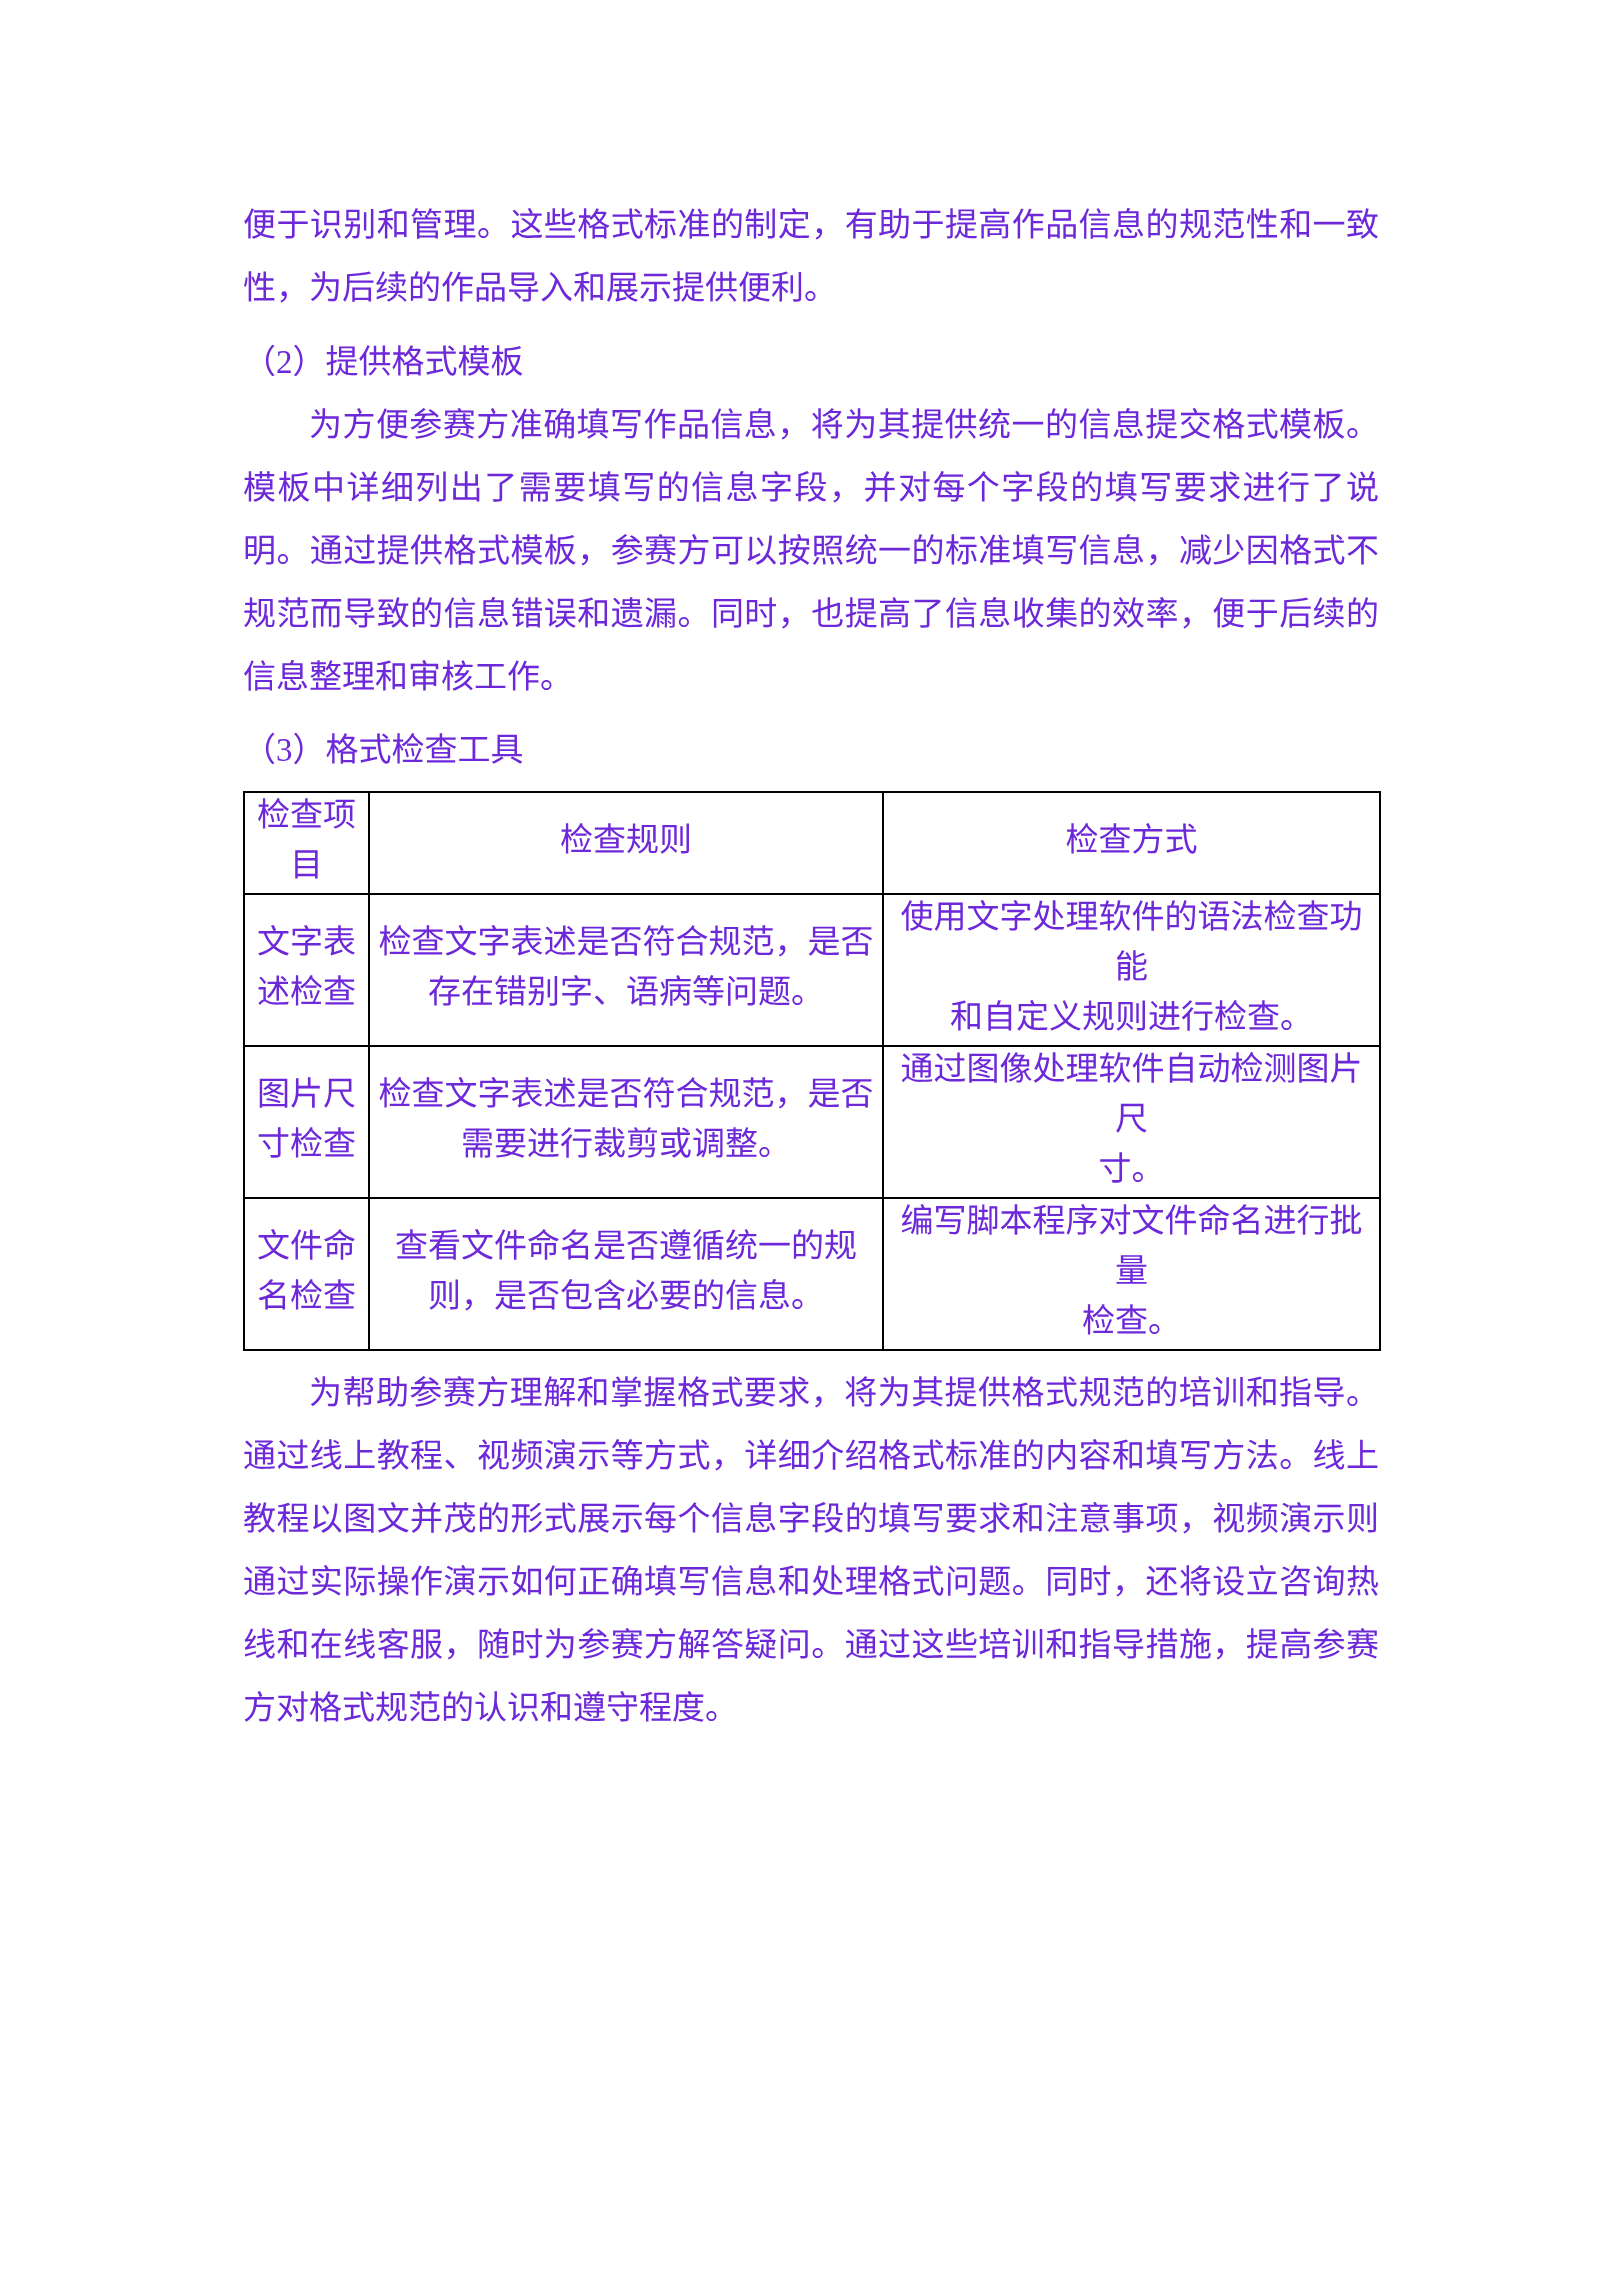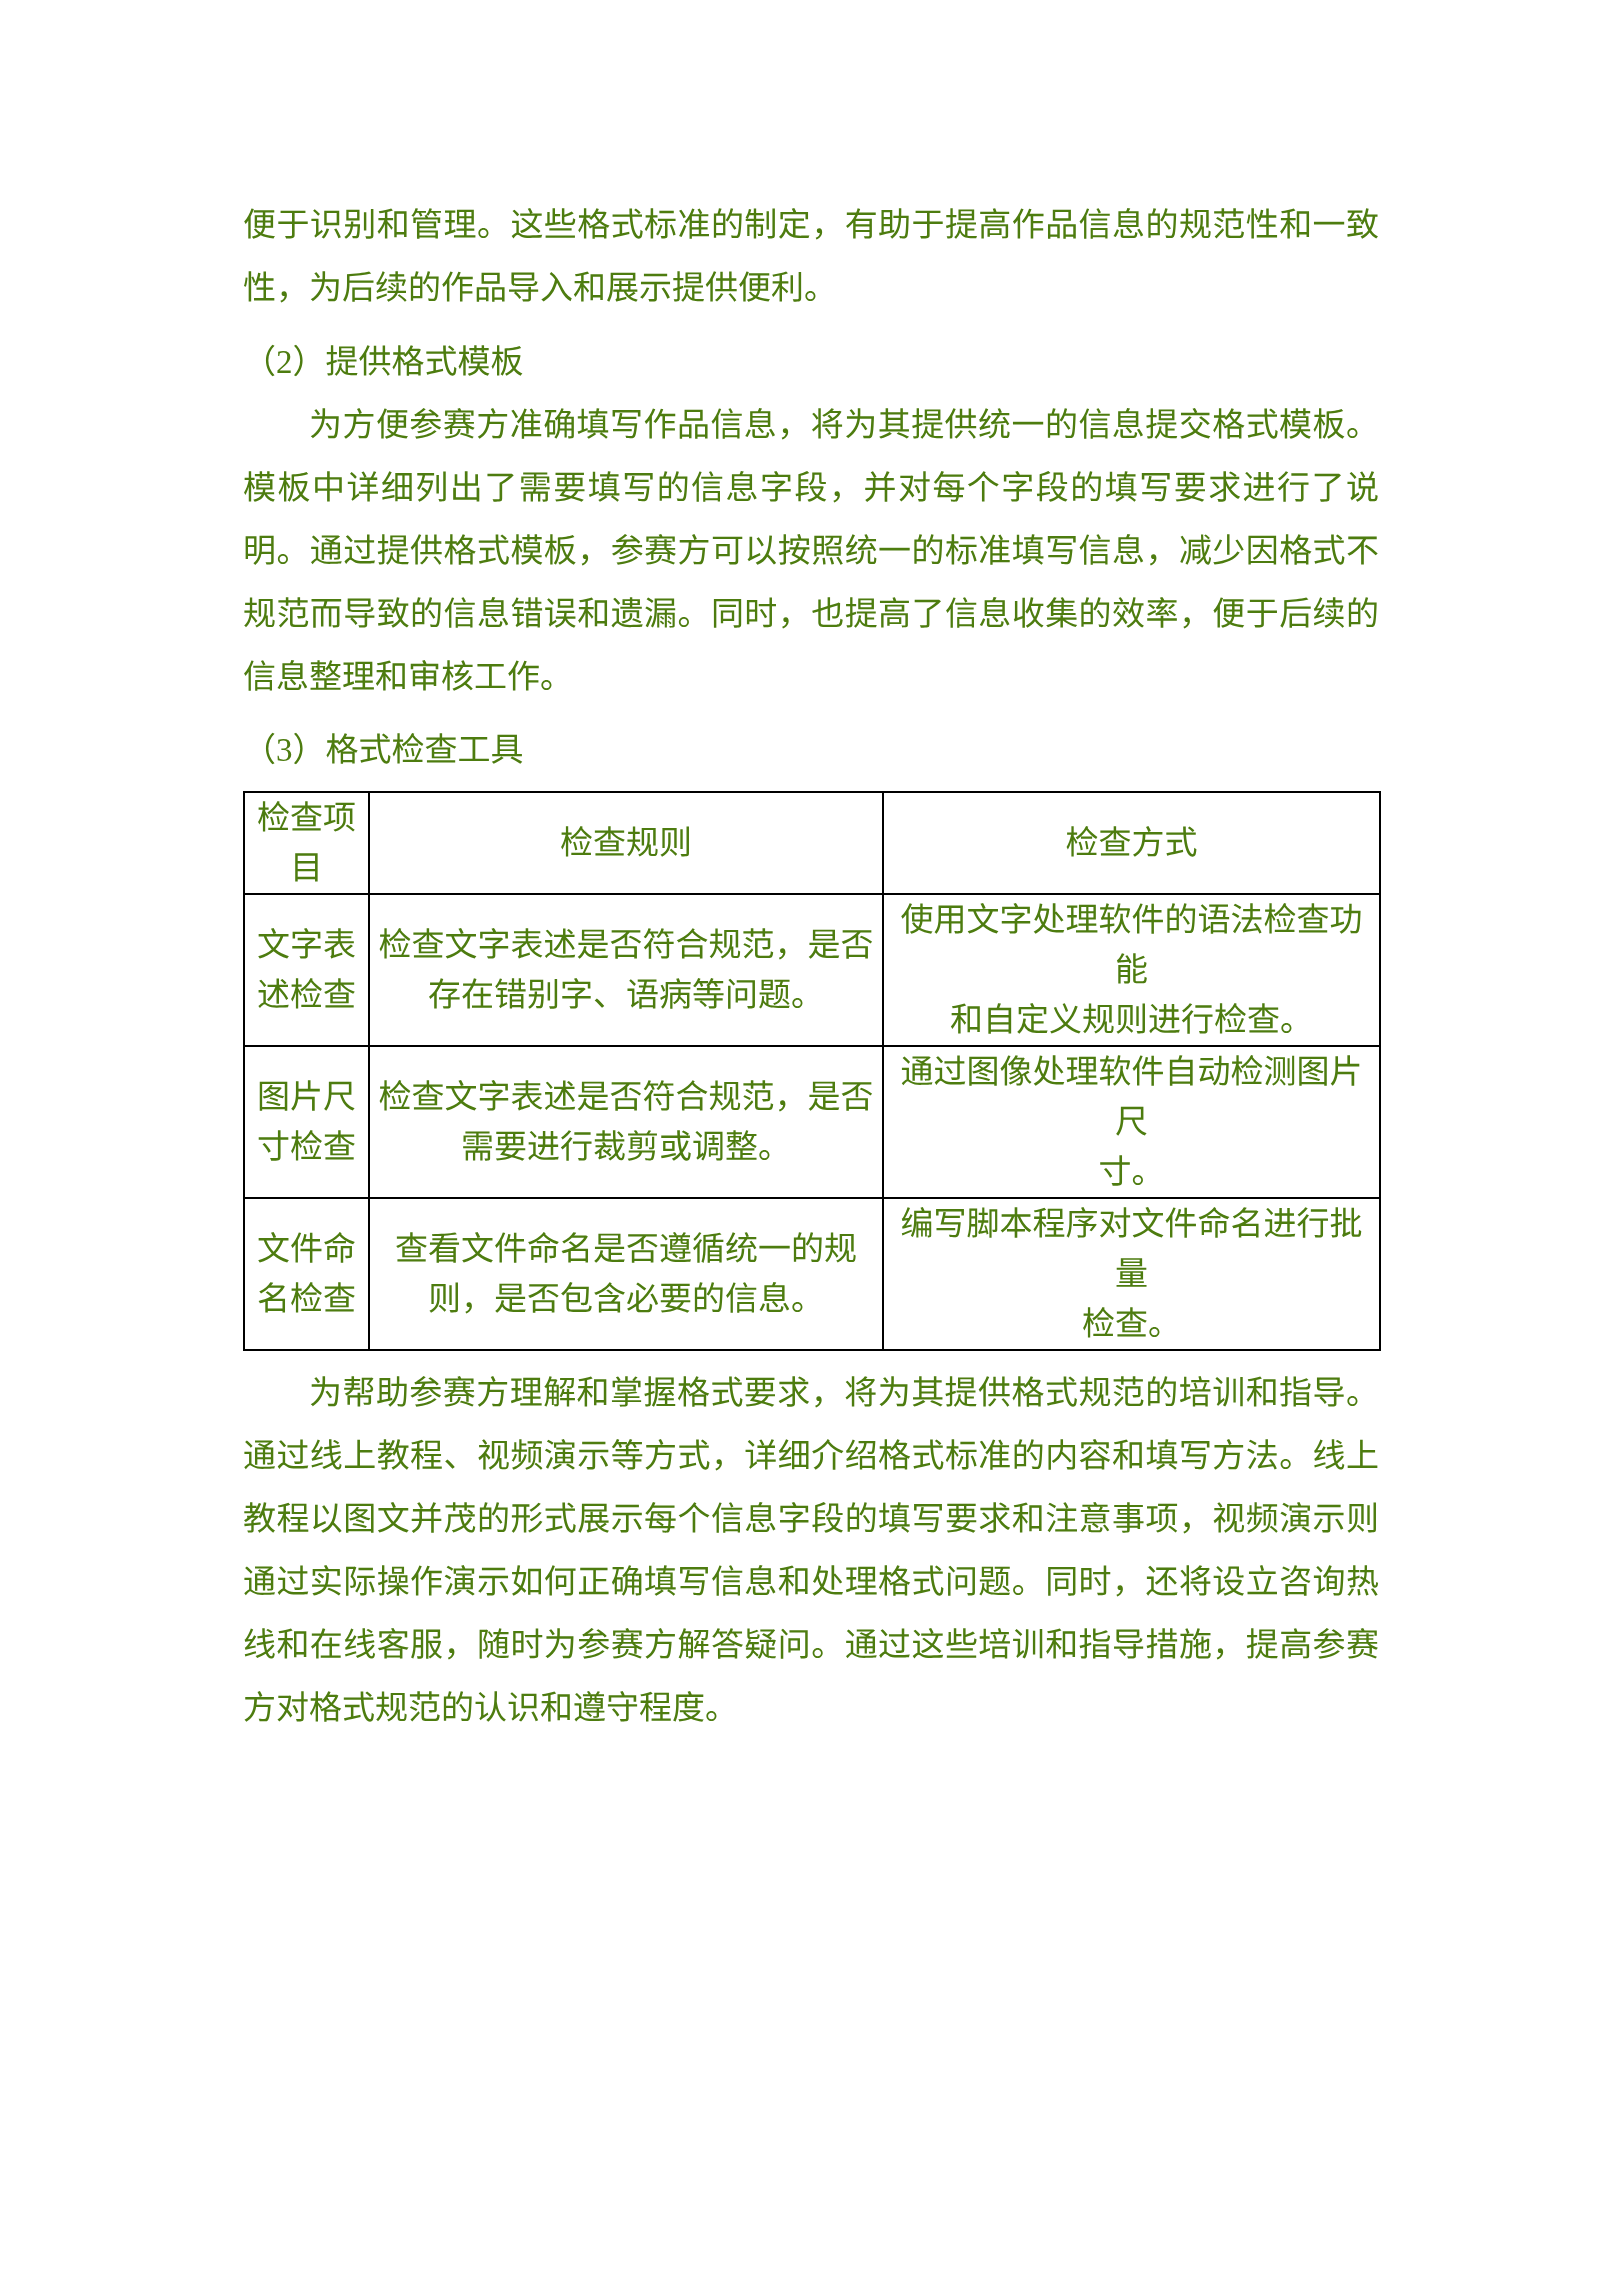--- a/index.html
+++ b/index.html
@@ -10,21 +10,21 @@
   .page {
     position: relative;
     width: 1623px;
     height: 2295px;
     background: #ffffff;
     box-sizing: border-box;
     padding: 194px 244px 0 243px;
     font-family: "Liberation Serif", "DejaVu Serif", serif;
     font-size: 33px;
     line-height: 63px;
-    color: #4d7c0f;
+    color: #6d28d9;
     overflow: hidden;
   }
   .para {
     margin: 0;
     text-align: justify;
     text-justify: inter-ideograph;
     word-break: break-all;
   }
   .para.indent {
     text-indent: 2em;
@@ -47,21 +47,21 @@
     border: 2px solid #000000;
     font-weight: normal;
     font-size: 33px;
     line-height: 50px;
     text-align: center;
     vertical-align: middle;
     padding: 0 6.5px;
     white-space: pre-line;
     box-sizing: border-box;
   }
-  table.check-table tr { height: 101px; }
+  table.check-table tr { height: 101px; font-family: Liberation Mono, monospace; }
 </style>
 </head>
 <body>
 
 <div class="page">
 
   <p class="para">便于识别和管理。这些格式标准的制定，有助于提高作品信息的规范性和一致性，为后续的作品导入和展示提供便利。</p>
 
   <p class="para heading">（2）提供格式模板</p>
 

